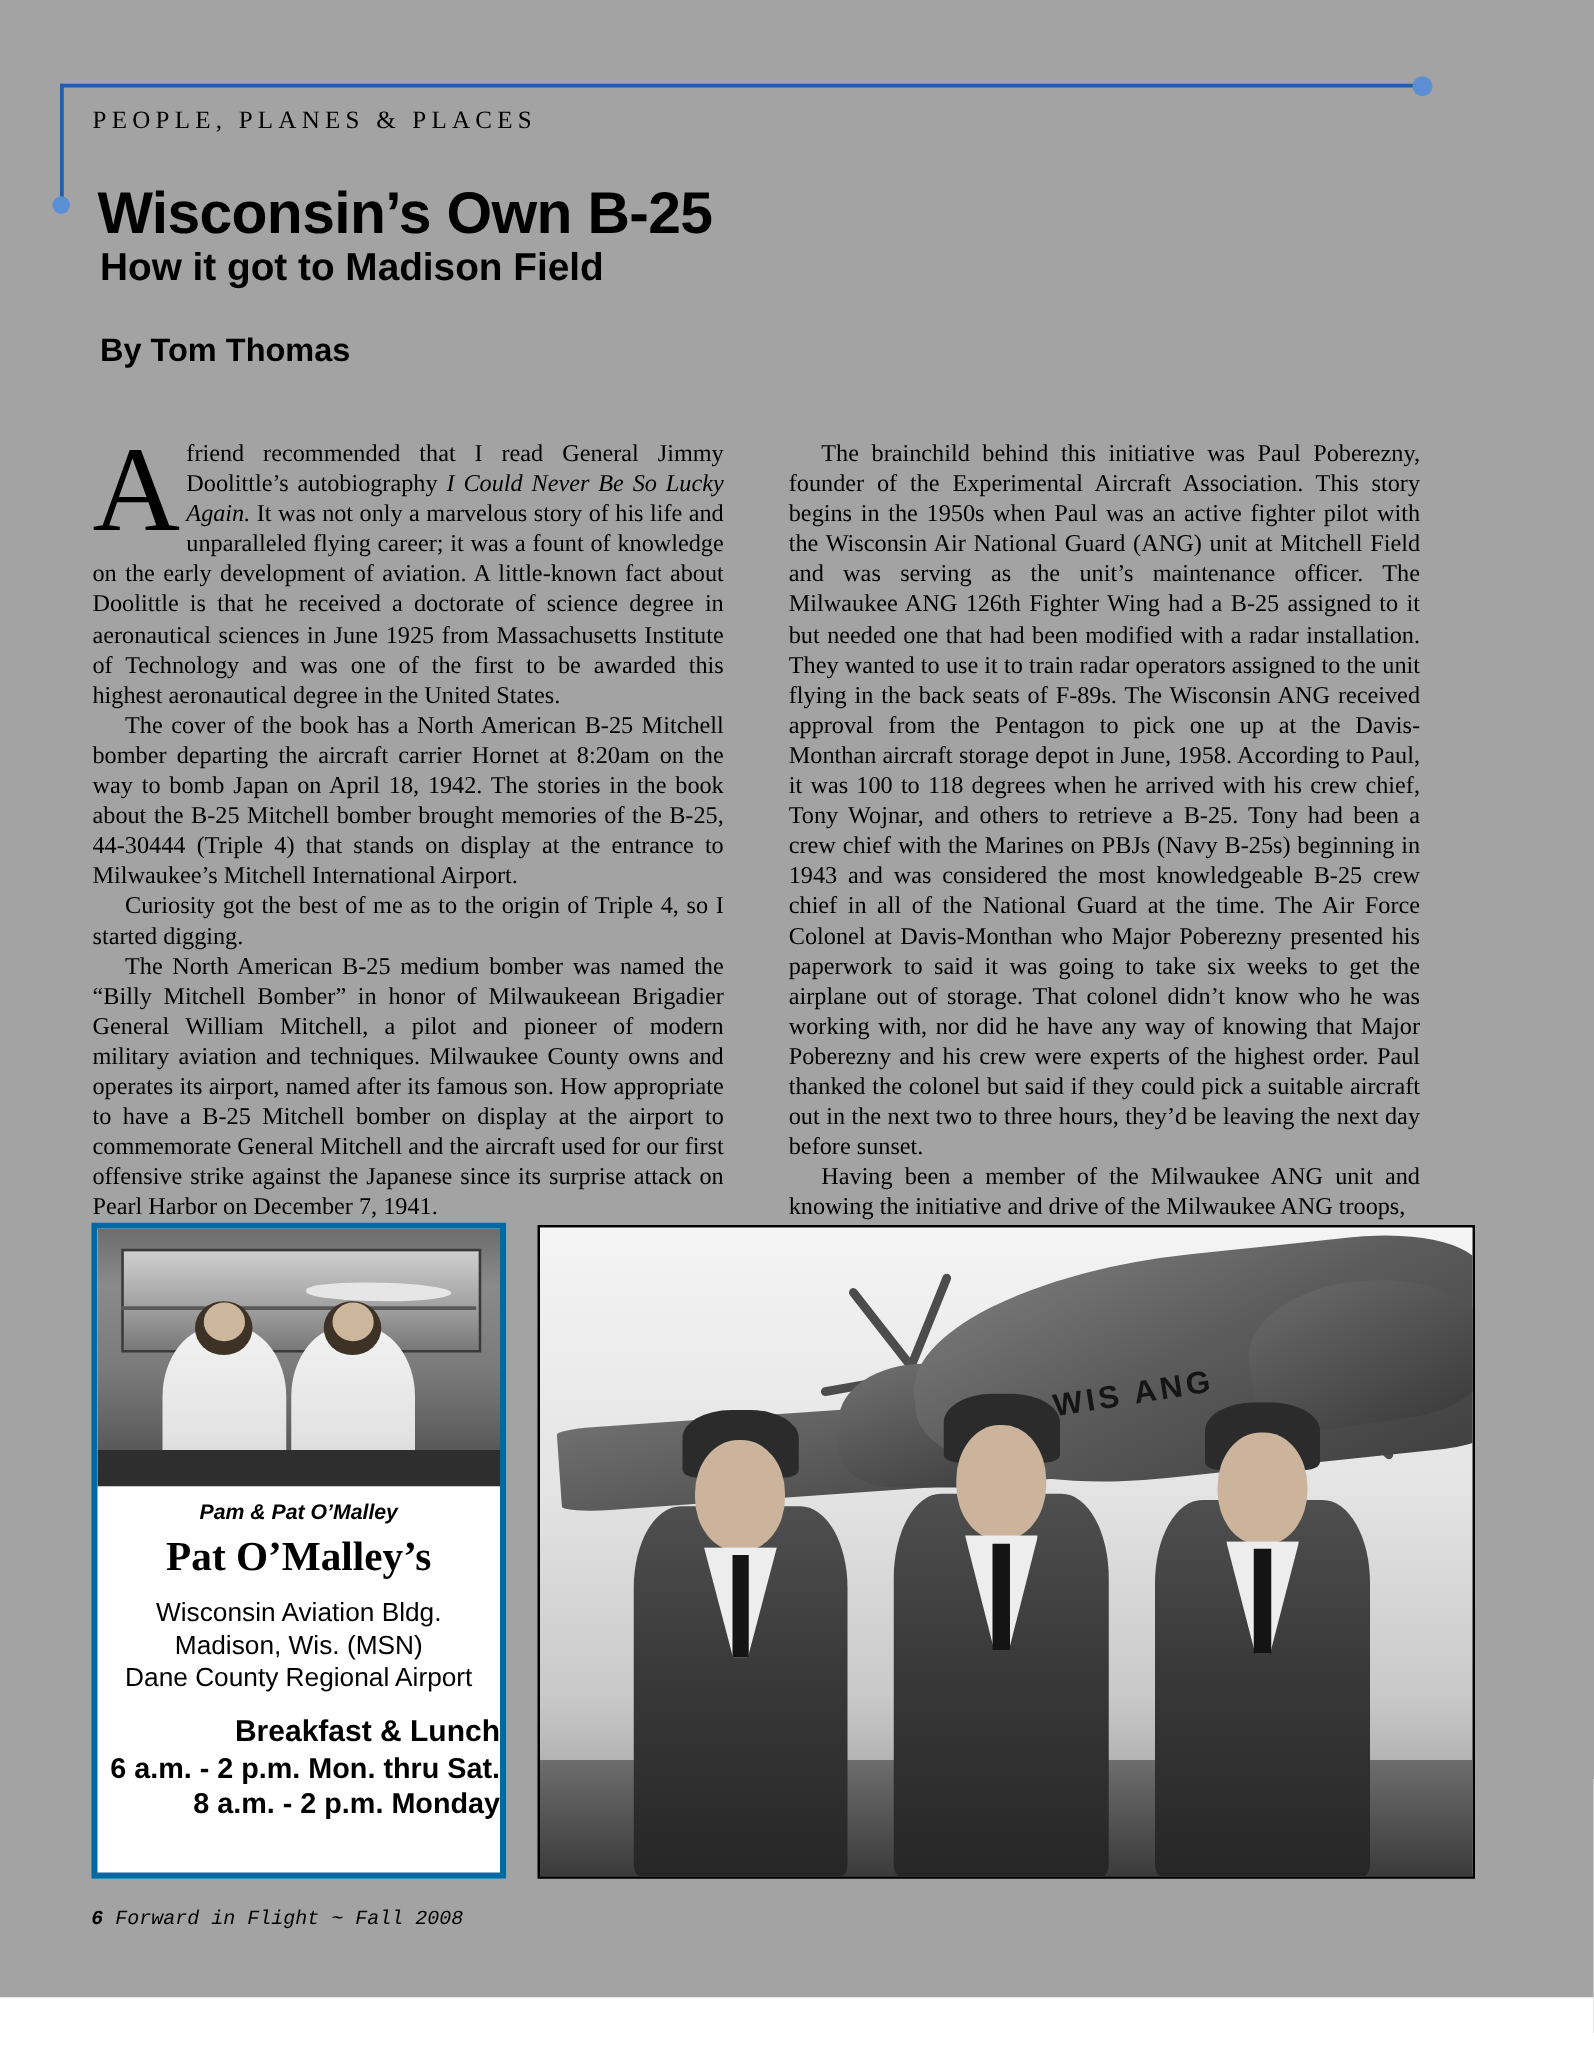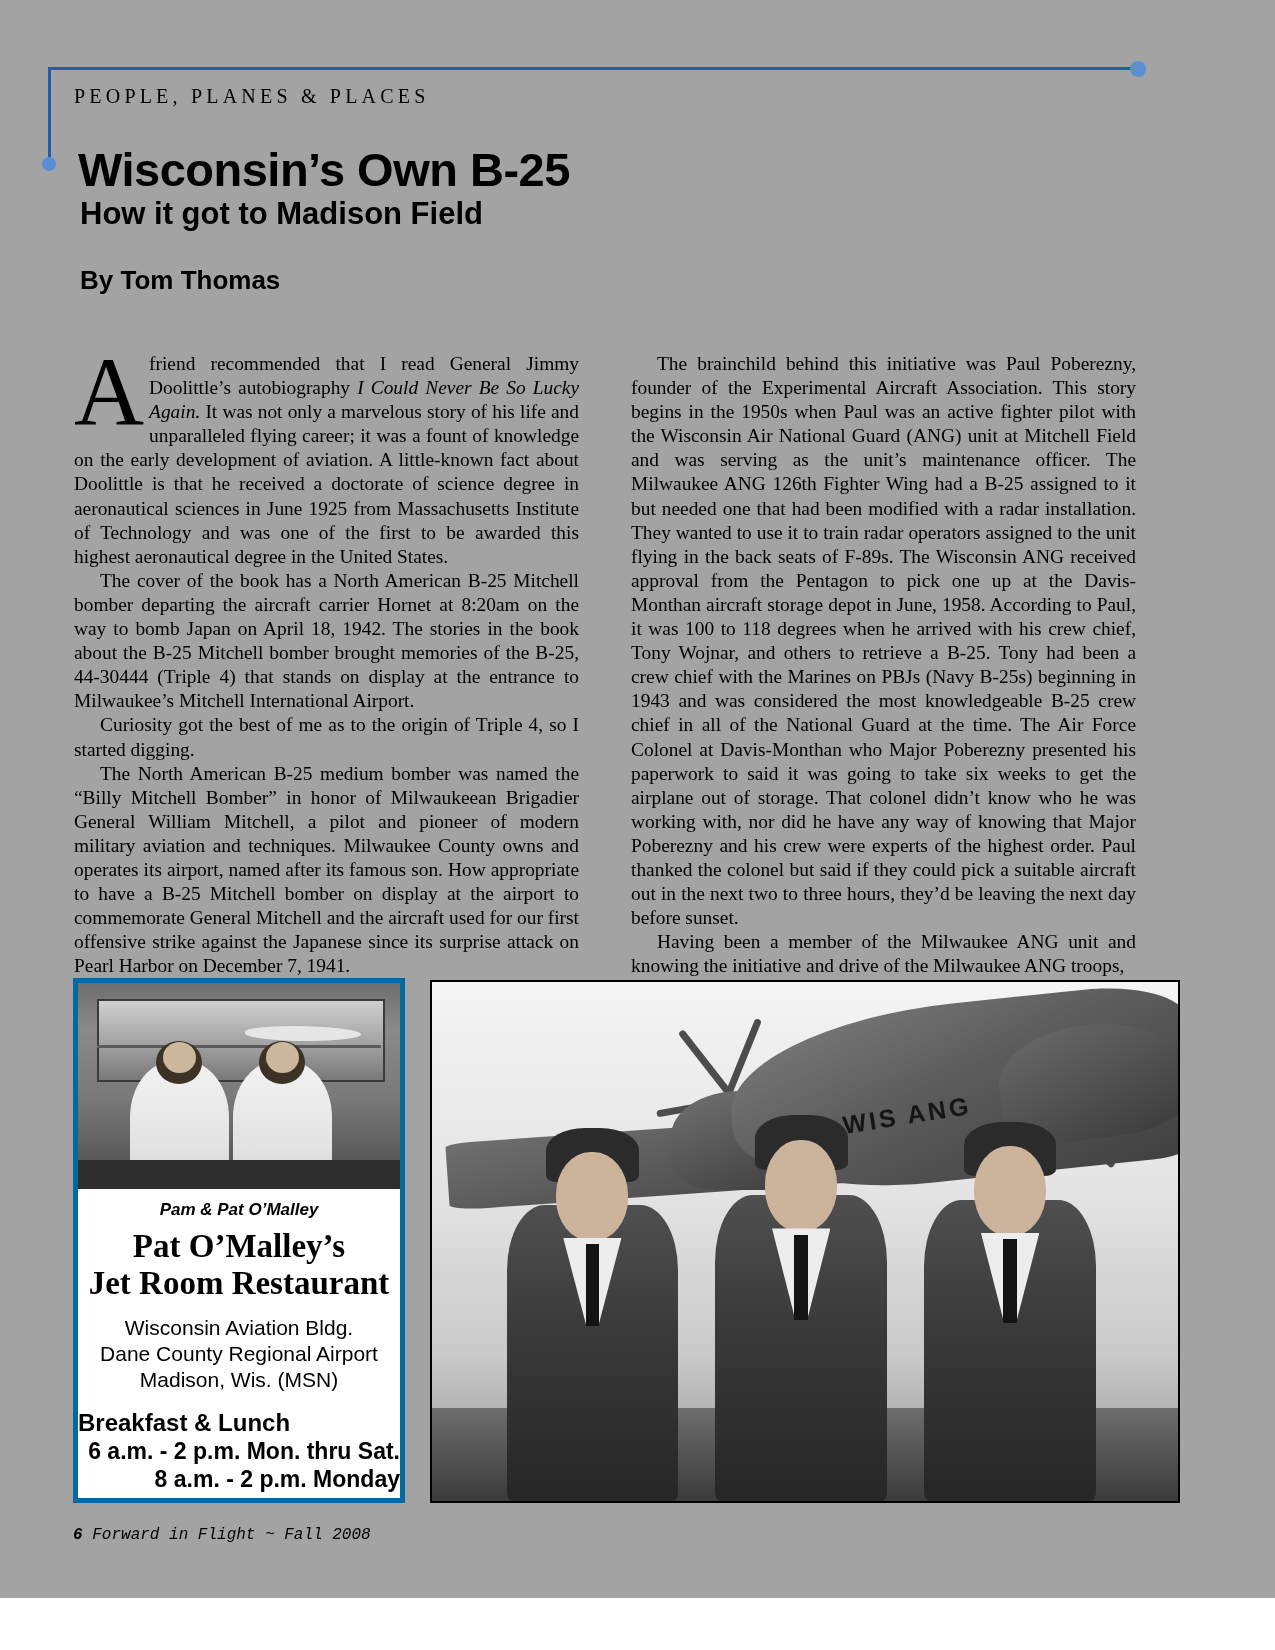--- a/index.html
+++ b/index.html
@@ -232,21 +232,21 @@
   }
   .ad-addr {
     text-align: center;
     font-family: "Liberation Sans", sans-serif;
     font-size: 21px;
     line-height: 26px;
     margin-top: 13px;
     color: #000;
   }
   .ad-meal {
-    text-align: left;
+    text-align: right;
     font-family: "Liberation Sans", sans-serif;
     font-weight: bold;
     font-size: 24px;
     margin-top: 16px;
     color: #000;
   }
   .ad-hours {
     text-align: right;
     font-family: "Liberation Sans", sans-serif;
     font-weight: bold;
@@ -449,26 +449,25 @@
       <div class="person p2">
         <div class="head">
             <div class="face"></div>
           </div>
       </div>
       <div class="counter"></div>
     </div>
     <div class="ad-credit">Pam &amp; Pat O’Malley</div>
     <div class="ad-name">
       <div>Pat O’Malley’s</div>
-      <div>Jet Room Restaurant</div>
     </div>
     <div class="ad-addr">
       <div>Wisconsin Aviation Bldg.</div>
+      <div>Madison, Wis. (MSN)</div>
       <div>Dane County Regional Airport</div>
-      <div>Madison, Wis. (MSN)</div>
     </div>
     <div class="ad-meal">Breakfast &amp; Lunch</div>
     <div class="ad-hours">
       <div>6 a.m. - 2 p.m. Mon. thru Sat.</div>
       <div>8 a.m. - 2 p.m. Monday</div>
     </div>
 
   </div>
 
   <div class="photo">

